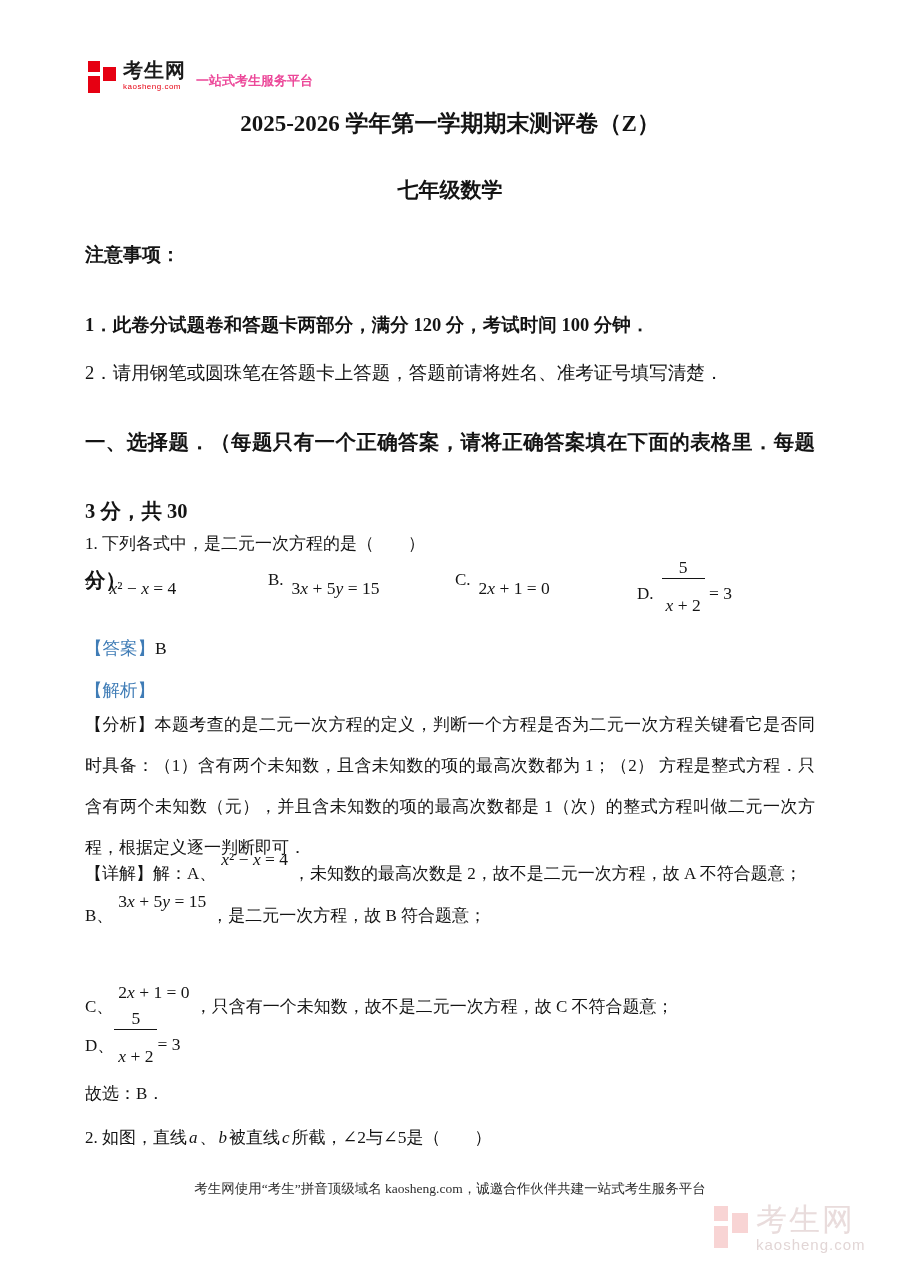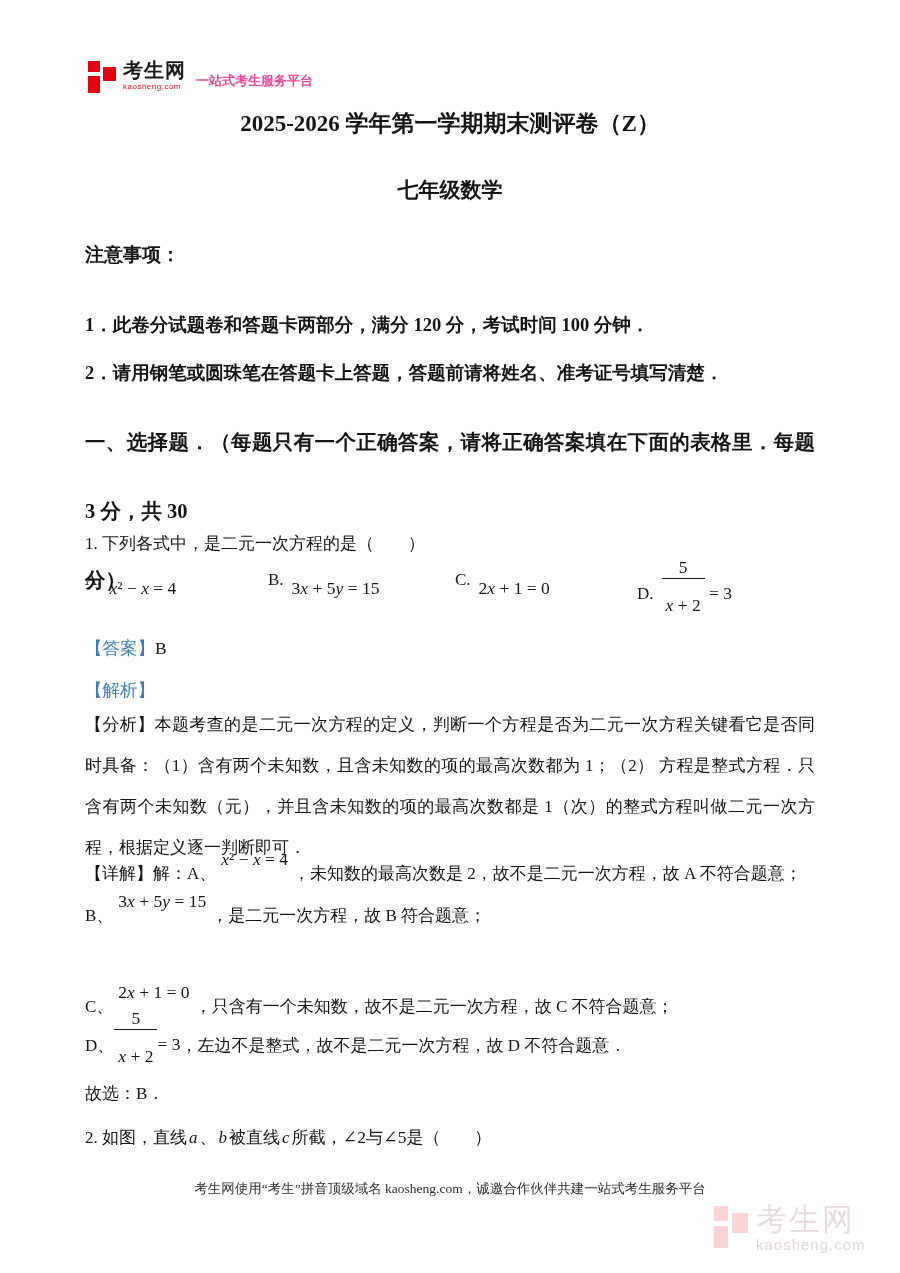--- a/index.html
+++ b/index.html
@@ -22,21 +22,21 @@
   .brand-text{margin-left:5px;line-height:1;}
   .brand-name{font-size:20px;font-weight:bold;color:#1a1a1a;letter-spacing:1px;font-family:"Liberation Sans",sans-serif;}
   .brand-domain{font-size:8px;color:#e60012;margin-top:3px;letter-spacing:.5px;font-family:"Liberation Sans",sans-serif;}
   .brand-tagline{font-size:13px;color:#ec4899;font-weight:bold;margin:12px 0 0 10px;font-family:"Liberation Sans",sans-serif;}
 
   
   .doc-title{top:108px;font-size:23px;font-weight:bold;}
   .doc-subtitle{top:176px;font-size:21px;font-weight:bold;}
   .notices-heading{top:242px;font-size:19px;font-weight:bold;}
   .notice-1{top:312px;font-size:18.5px;font-weight:bold;}
-  .notice-2{top:360px;font-size:18.5px;font-weight:bold;}
+  .notice-2{top:360px;font-size:18.5px;font-weight:normal;}
   .section-heading{top:408px;font-size:20.5px;font-weight:bold;line-height:69px;text-align:justify;}
 
   
   .q1-stem{top:532px;font-size:17px;}
   .options-row{top:564px;height:64px;}
   .option{position:absolute;top:0;display:flex;align-items:flex-start;font-size:17px;}
   .option .opt-label{margin-top:6px;margin-right:8px;}
   .option .math{margin-top:14px;}
   .option-d .math{margin-top:0;}
   .opt-a{left:0;} .opt-b{left:183px;} .opt-c{left:370px;} .opt-d{left:552px;}
@@ -135,21 +135,20 @@
 <div class="abs detail-b"><span>B、</span><span class="math raised">3<i>x</i> + 5<i>y</i> = 15</span><span>，是二元一次方程，故 B 符合题意；</span></div>
 
 <div class="abs detail-c"><span>C、</span><span class="math raised">2<i>x</i> + 1 = 0</span><span>，只含有一个未知数，故不是二元一次方程，故 C 不符合题意；</span></div>
 
 <div class="abs detail-d">
     <span>D、</span>
     <span class="math"><span class="frac">
         <span class="num">5</span>
         <span class="den"><i>x</i> + 2</span>
       </span><span>= 3</span></span>
-    <span>，左边不是整式，故不是二元一次方程，故 D 不符合题意．</span>
   </div>
 
 <div class="abs conclusion">故选：B．</div>
 
 <div class="abs q2-stem"><span>2. 如图，直线</span><i>a</i><span>、</span><i>b</i><span>被直线</span><i>c</i><span>所截，</span><span class="math">∠2</span><span>与</span><span class="math">∠5</span><span>是（　　）</span></div>
 
 <div class="abs page-footer">考生网使用“考生”拼音顶级域名 kaosheng.com，诚邀合作伙伴共建一站式考生服务平台</div>
 
 <div class="watermark">
   <span class="ks-icon">

